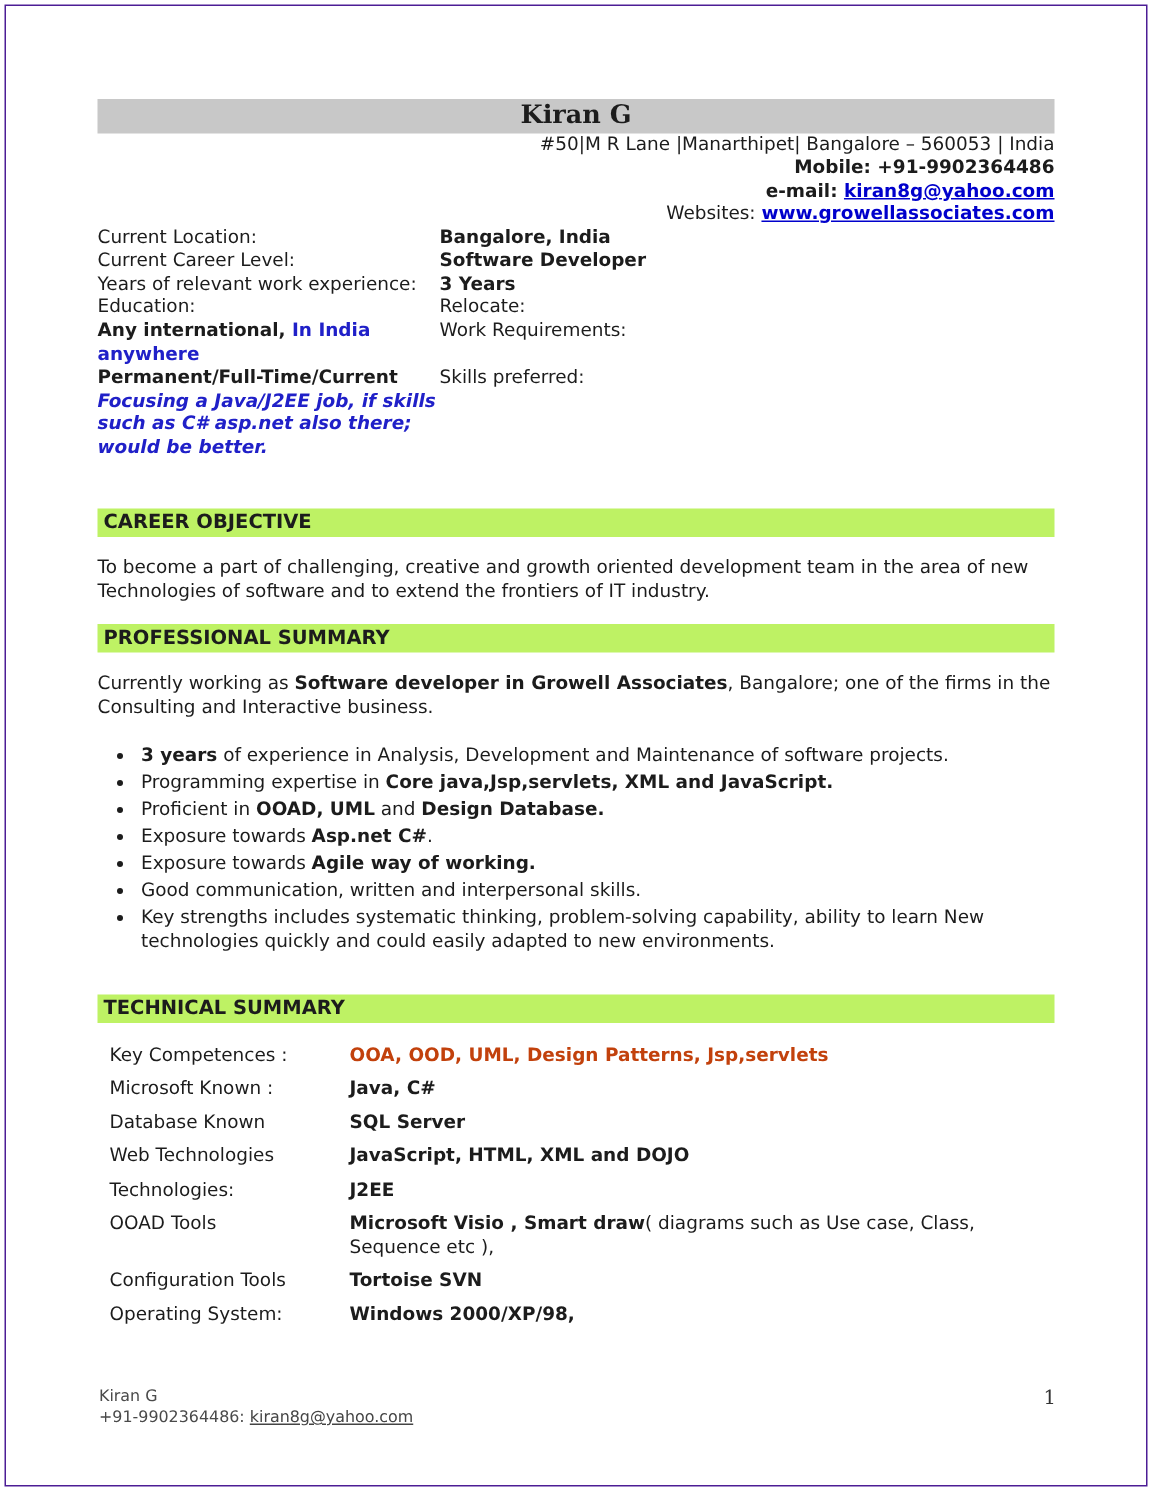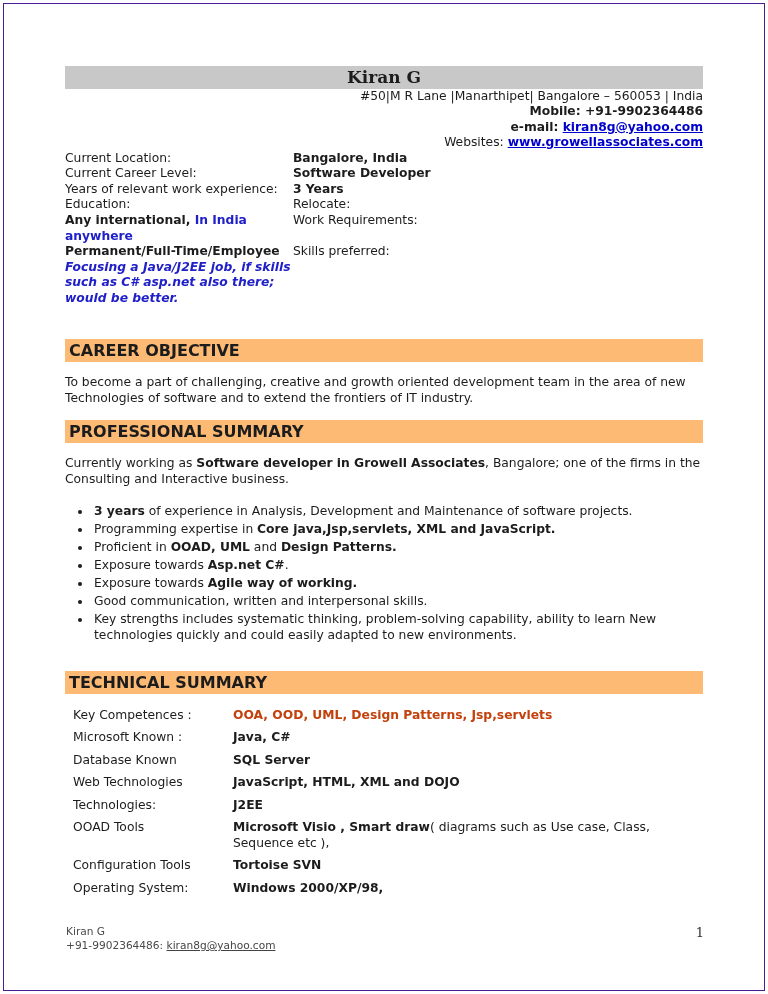--- a/index.html
+++ b/index.html
@@ -30,22 +30,22 @@
     display:grid;
     grid-template-columns:228px 1fr;
     line-height:15.6px;
   }
   .profile-label { font-weight:normal; }
   .profile-value { font-weight:bold; }
   .accent-blue { color:#2020c8; font-weight:bold; }
   .accent-blue-italic { color:#2020c8; font-weight:bold; font-style:italic; }
 
   .section-bar {
-    background:#fdba74;
-    font-weight:bold; font-size:16px;
+    background:#bef264;
+    font-weight:bold; font-size:13px;
     padding:2px 4px 2px 4px;
   }
   .mt-co { margin-top:32px; }
   .mt-ps { margin-top:14px; }
   .mt-ts { margin-top:27px; }
 
   .para { margin-top:12px; line-height:16px; }
 
   ul.bullets {
     margin:16px 0 0 0;
@@ -113,21 +113,21 @@
       <div class="profile-value">3 Years</div>
 
       <div class="profile-label">Education:</div>
 
       <div class="profile-label">Relocate:</div>
       <div class="profile-value">
         <span>Any international,</span><span class="accent-blue"> In India anywhere</span>
       </div>
 
       <div class="profile-label">Work Requirements:</div>
-      <div class="profile-value">Permanent/Full-Time/Employee</div>
+      <div class="profile-value">Permanent/Full-Time/Current</div>
 
       <div class="profile-label">Skills preferred:</div>
       <div class="profile-value accent-blue-italic">Focusing a Java/J2EE job, if skills such as C# asp.net  also there; would be better.</div>
     </div>
 
     <div class="section-bar mt-co">CAREER OBJECTIVE</div>
     <div class="para">To become a part of challenging, creative and growth oriented development team in the area of new Technologies of software and to extend the frontiers of IT industry.</div>
 
     <div class="section-bar mt-ps">PROFESSIONAL SUMMARY</div>
     <div class="para">
@@ -135,21 +135,21 @@
     </div>
 
     <ul class="bullets">
       <li>
         <span></span><span class="bold">3 years</span><span></span><span class="bold"></span><span> of experience in Analysis, Development and Maintenance of software projects.</span>
       </li>
       <li>
         <span>Programming expertise in </span><span class="bold">Core java,Jsp,servlets, XML and JavaScript.</span><span></span><span class="bold"></span><span></span>
       </li>
       <li>
-        <span>Proficient in </span><span class="bold">OOAD, UML</span><span> and </span><span class="bold">Design Patterns.</span><span></span>
+        <span>Proficient in </span><span class="bold">OOAD, UML</span><span> and </span><span class="bold">Design Database.</span><span></span>
       </li>
       <li>
         <span>Exposure towards </span><span class="bold">Asp.net C#</span><span></span><span class="bold"></span><span>.</span>
       </li>
       <li>
         <span>Exposure towards </span><span class="bold">Agile way of working.</span><span></span><span class="bold"></span><span></span>
       </li>
       <li>
         <span>Good communication, written and interpersonal skills.</span><span class="bold"></span><span></span><span class="bold"></span><span></span>
       </li>

